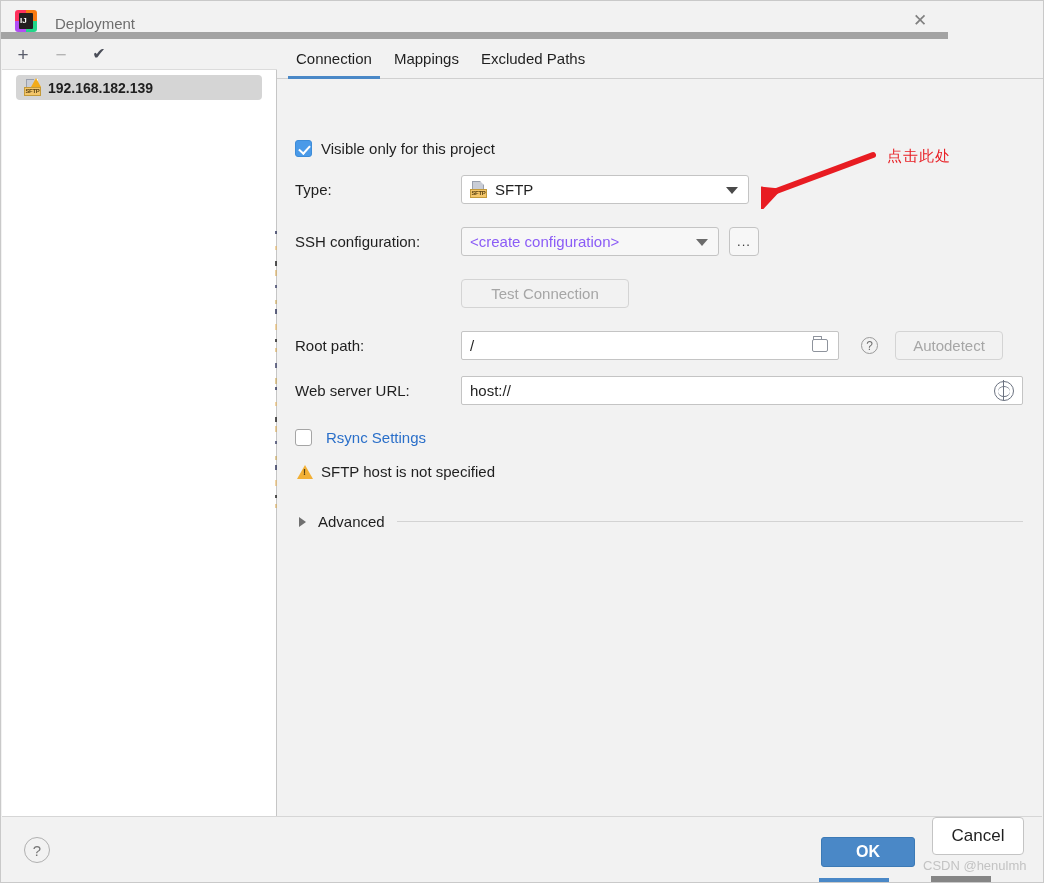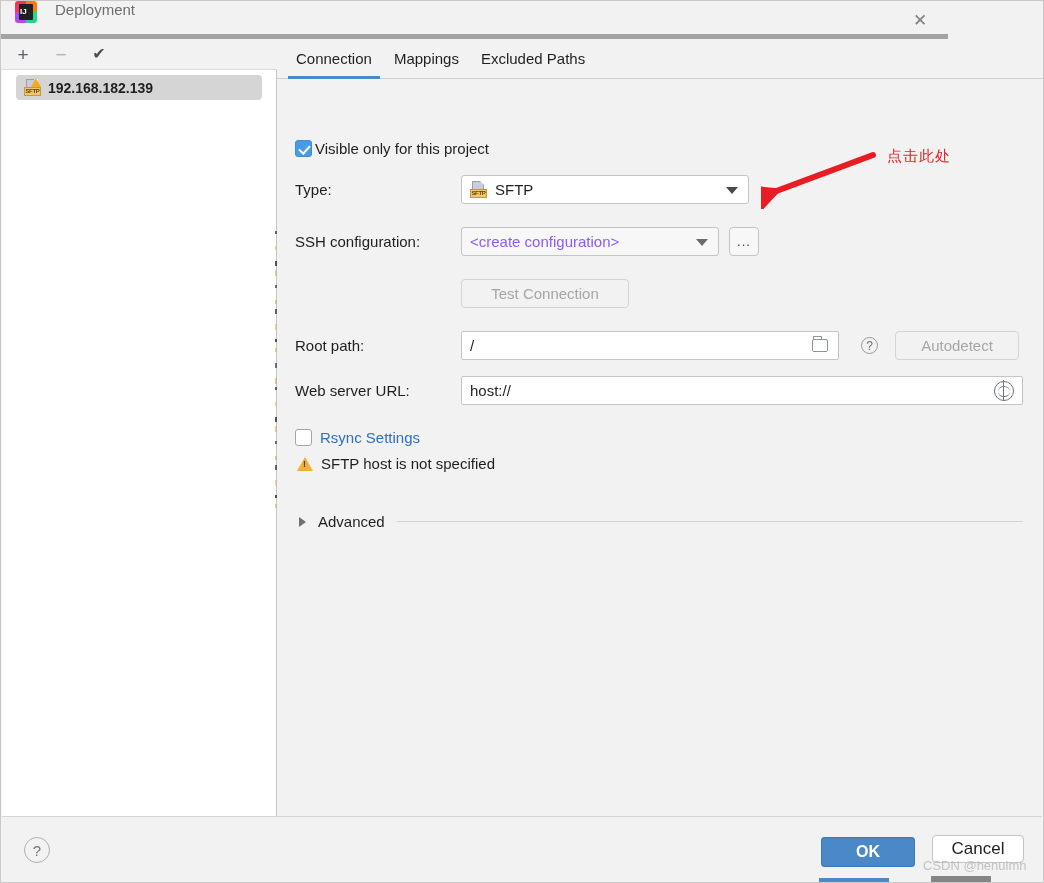--- a/index.html
+++ b/index.html
@@ -14,22 +14,22 @@
     position: relative;
     width: 1044px; height: 883px;
     background: #f2f2f2;
     border: 1px solid #c9c9c9;
   }
 
   
   .titlebar {
     position: absolute; left: 0; top: 0; width: 947px; height: 38px;
     background: #f2f2f2;
-    border-bottom: 5px solid #a3a3a3;
-    display: flex; align-items: flex-start;
+    border-bottom: 7px solid #a3a3a3;
+    display: flex; align-items: flex-end;
   }
   .ij-logo {
     width: 22px; height: 22px; margin-left: 14px; position: relative;
     border-radius: 3px; overflow: hidden; flex: none;
   }
   .ij-logo .q { position: absolute; width: 11px; height: 11px; }
   .ij-logo .q1 { left: 0; top: 0; background: #fe315d; }
   .ij-logo .q2 { right: 0; top: 0; background: #f97a12; }
   .ij-logo .q3 { left: 0; bottom: 0; background: #b24df4; }
   .ij-logo .q4 { right: 0; bottom: 0; background: #21d789; }
@@ -237,21 +237,21 @@
     border-radius: 50%; border: 1px solid #b0b0b0; color: #777;
     display: flex; align-items: center; justify-content: center; font-size: 15px;
   }
   .ok-btn {
     position: absolute; left: 819px; top: 20px; width: 94px; height: 30px;
     background: #4a88c7; border: 1px solid #3c7ab6; border-radius: 3px;
     color: #fff; font-size: 16px; font-weight: bold;
     display: flex; align-items: center; justify-content: center;
   }
   .cancel-btn {
-    position: absolute; left: 930px; top: 18px; width: 92px; height: 28px;
+    position: absolute; left: 930px; top: 0; width: 92px; height: 38px;
     background: #fff; border: 1px solid #c4c4c4; border-radius: 4px;
     color: #1f1f1f; font-size: 17px;
     display: flex; align-items: center; justify-content: center;
   }
   .watermark {
     position: absolute; left: 922px; top: 857px; font-size: 13px;
     color: #c3c3c3; letter-spacing: 0px;
   }
   .wm-strip {
     position: absolute; left: 818px; top: 875px; width: 210px; height: 8px;
@@ -323,21 +323,21 @@
     <div class="tabs">
       <div class="tab active">Connection</div>
       <div class="tab">Mappings</div>
       <div class="tab">Excluded Paths</div>
     </div>
 
     <div class="form">
 
       <div class="row" style="left:18px; top:61px;">
         <div class="cb checked"></div>
-        <div class="lbl" style="margin-left:3px;">Visible only for this project</div>
+        <div class="lbl" style="margin-left:9px;">Visible only for this project</div>
       </div>
 
       <div class="row" style="left:18px; top:102px;">
         <div class="lbl">Type:</div>
       </div>
       <div class="combo" style="position:absolute; left:184px; top:96px; width:288px;">
         <div class="sftp-ico" style="margin-right:8px;">
           <div class="page"></div>
           <div class="tag">SFTP</div>
         </div>
@@ -357,36 +357,36 @@
       <div class="btn disabled" style="position:absolute; left:184px; top:200px; width:168px;">Test Connection</div>
 
       <div class="row" style="left:18px; top:258px;">
         <div class="lbl">Root path:</div>
       </div>
       <div class="input" style="position:absolute; left:184px; top:252px; width:378px; justify-content:space-between; padding-right:10px;">
         <div class="val">/</div>
         <div class="folder-ico"></div>
       </div>
       <div class="help-circle" style="position:absolute; left:584px; top:258px;">?</div>
-      <div class="btn disabled" style="position:absolute; left:618px; top:252px; width:124px;">Autodetect</div>
+      <div class="btn disabled" style="position:absolute; left:618px; top:252px; width:108px;">Autodetect</div>
 
       <div class="row" style="left:18px; top:303px;">
         <div class="lbl">Web server URL:</div>
       </div>
       <div class="input" style="position:absolute; left:184px; top:297px; width:562px; justify-content:space-between; padding-right:8px;">
         <div class="val">host://</div>
         <div class="globe"></div>
       </div>
 
       <div class="row" style="left:18px; top:350px;">
         <div class="cb"></div>
-        <div class="link" style="margin-left:8px;">Rsync Settings</div>
-      </div>
-
-      <div class="row" style="left:20px; top:376px;">
+        <div class="link" style="margin-left:14px;">Rsync Settings</div>
+      </div>
+
+      <div class="row" style="left:20px; top:384px;">
         <div class="warn-tri"></div>
         <div class="lbl" style="margin-left:8px;">SFTP host is not specified</div>
       </div>
 
       <div class="row" style="left:22px; top:434px; width:724px;">
         <div class="adv-arrow"></div>
         <div class="lbl" style="margin-left:12px;">Advanced</div>
         <div class="adv-line"></div>
       </div>
 

